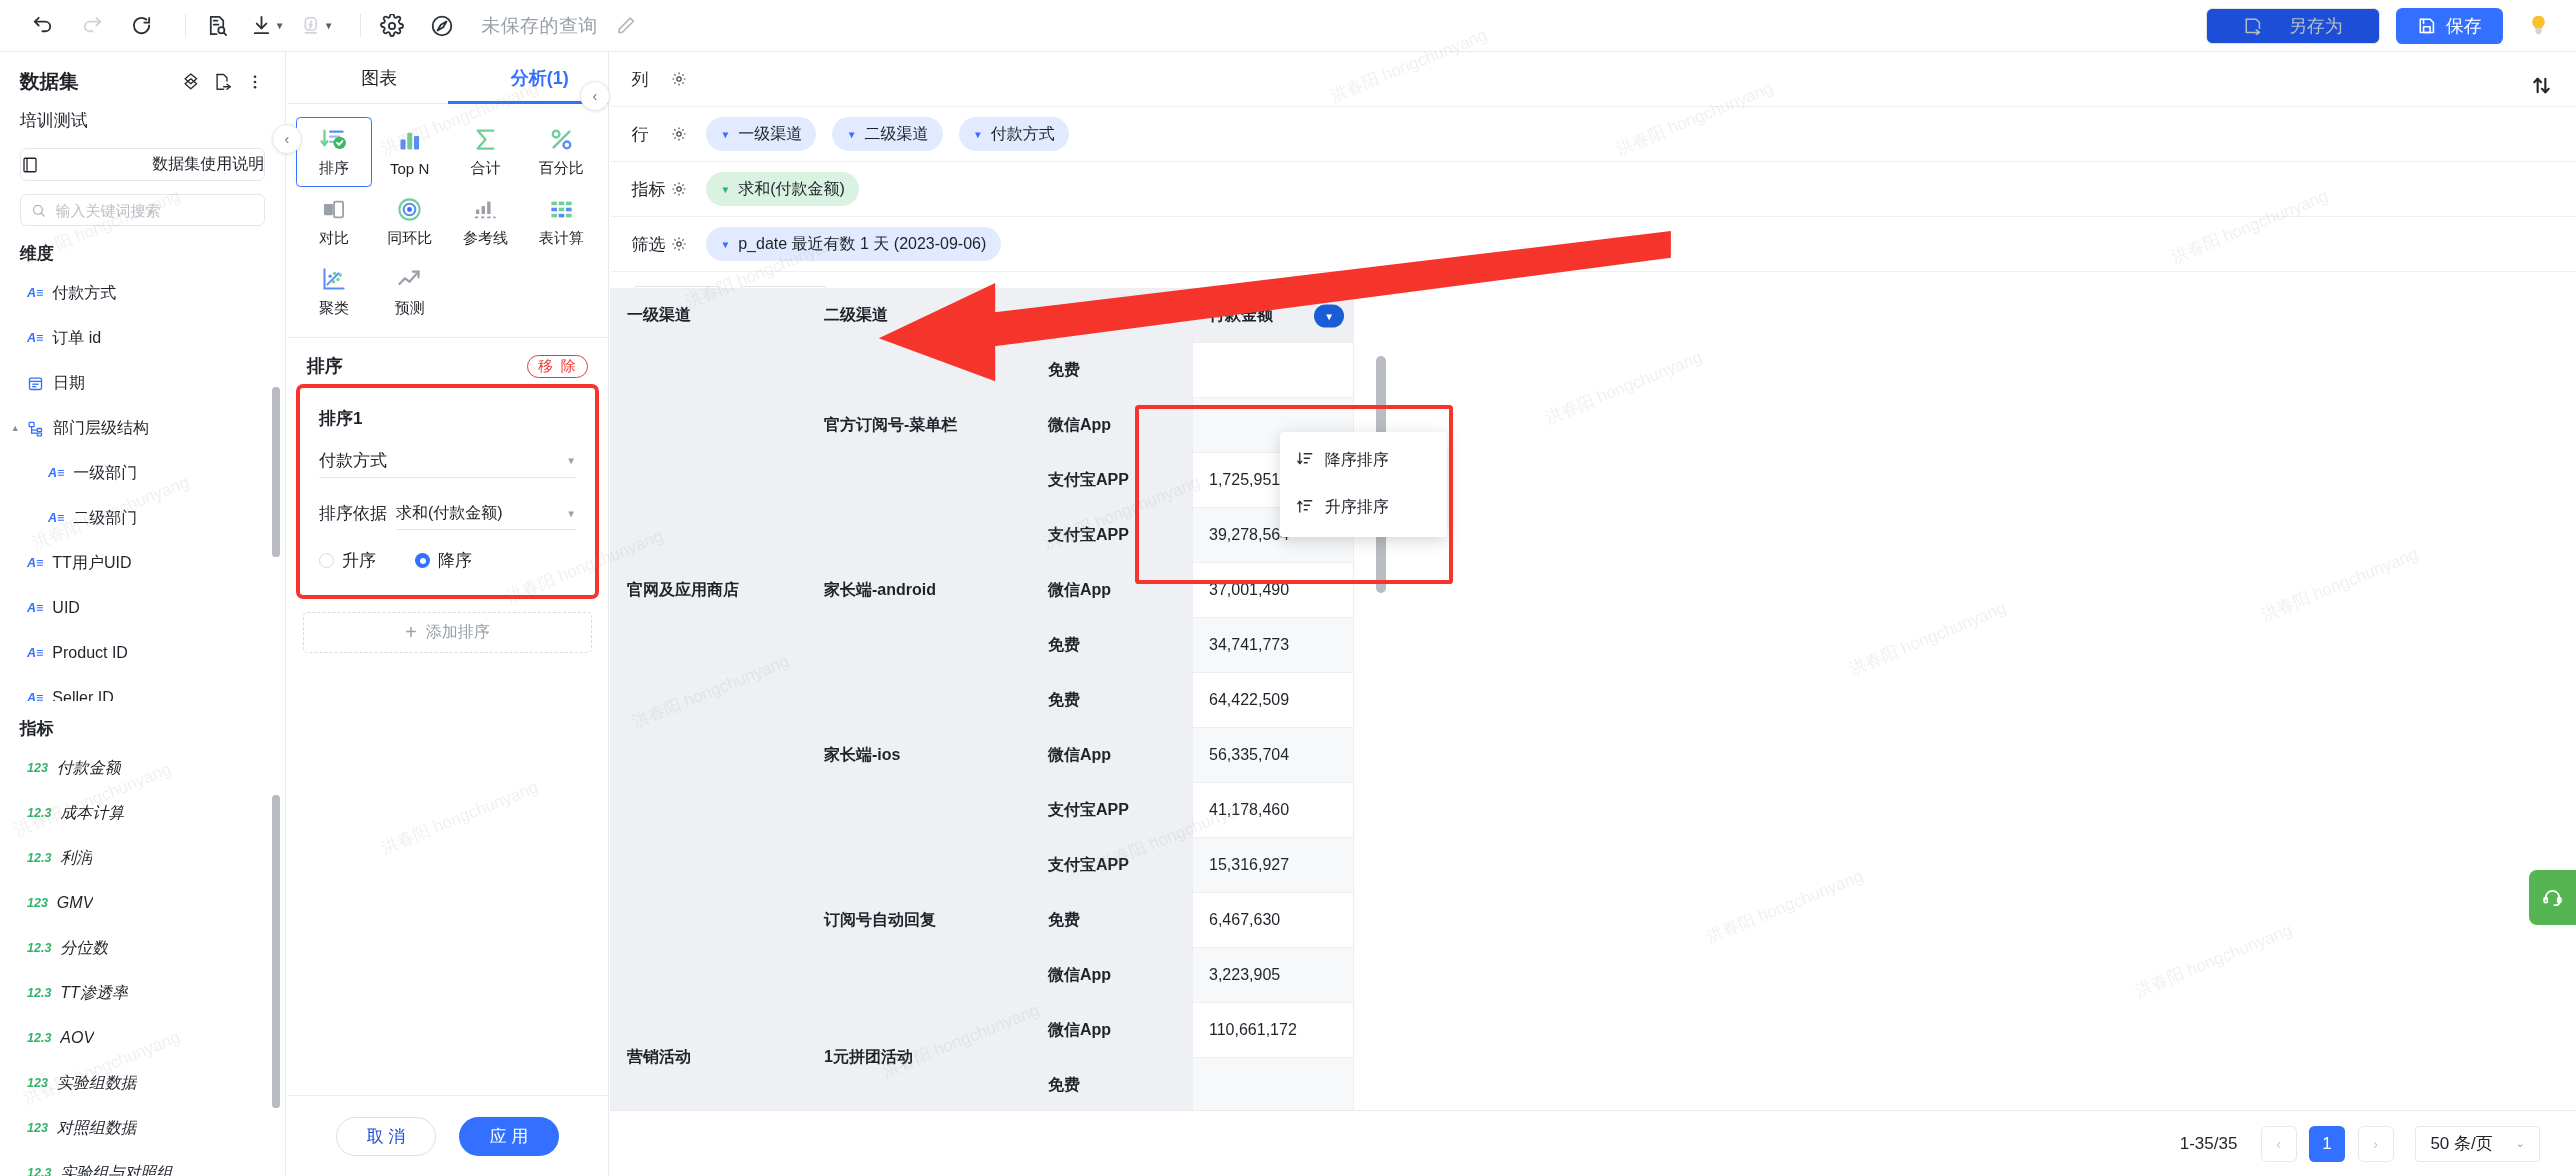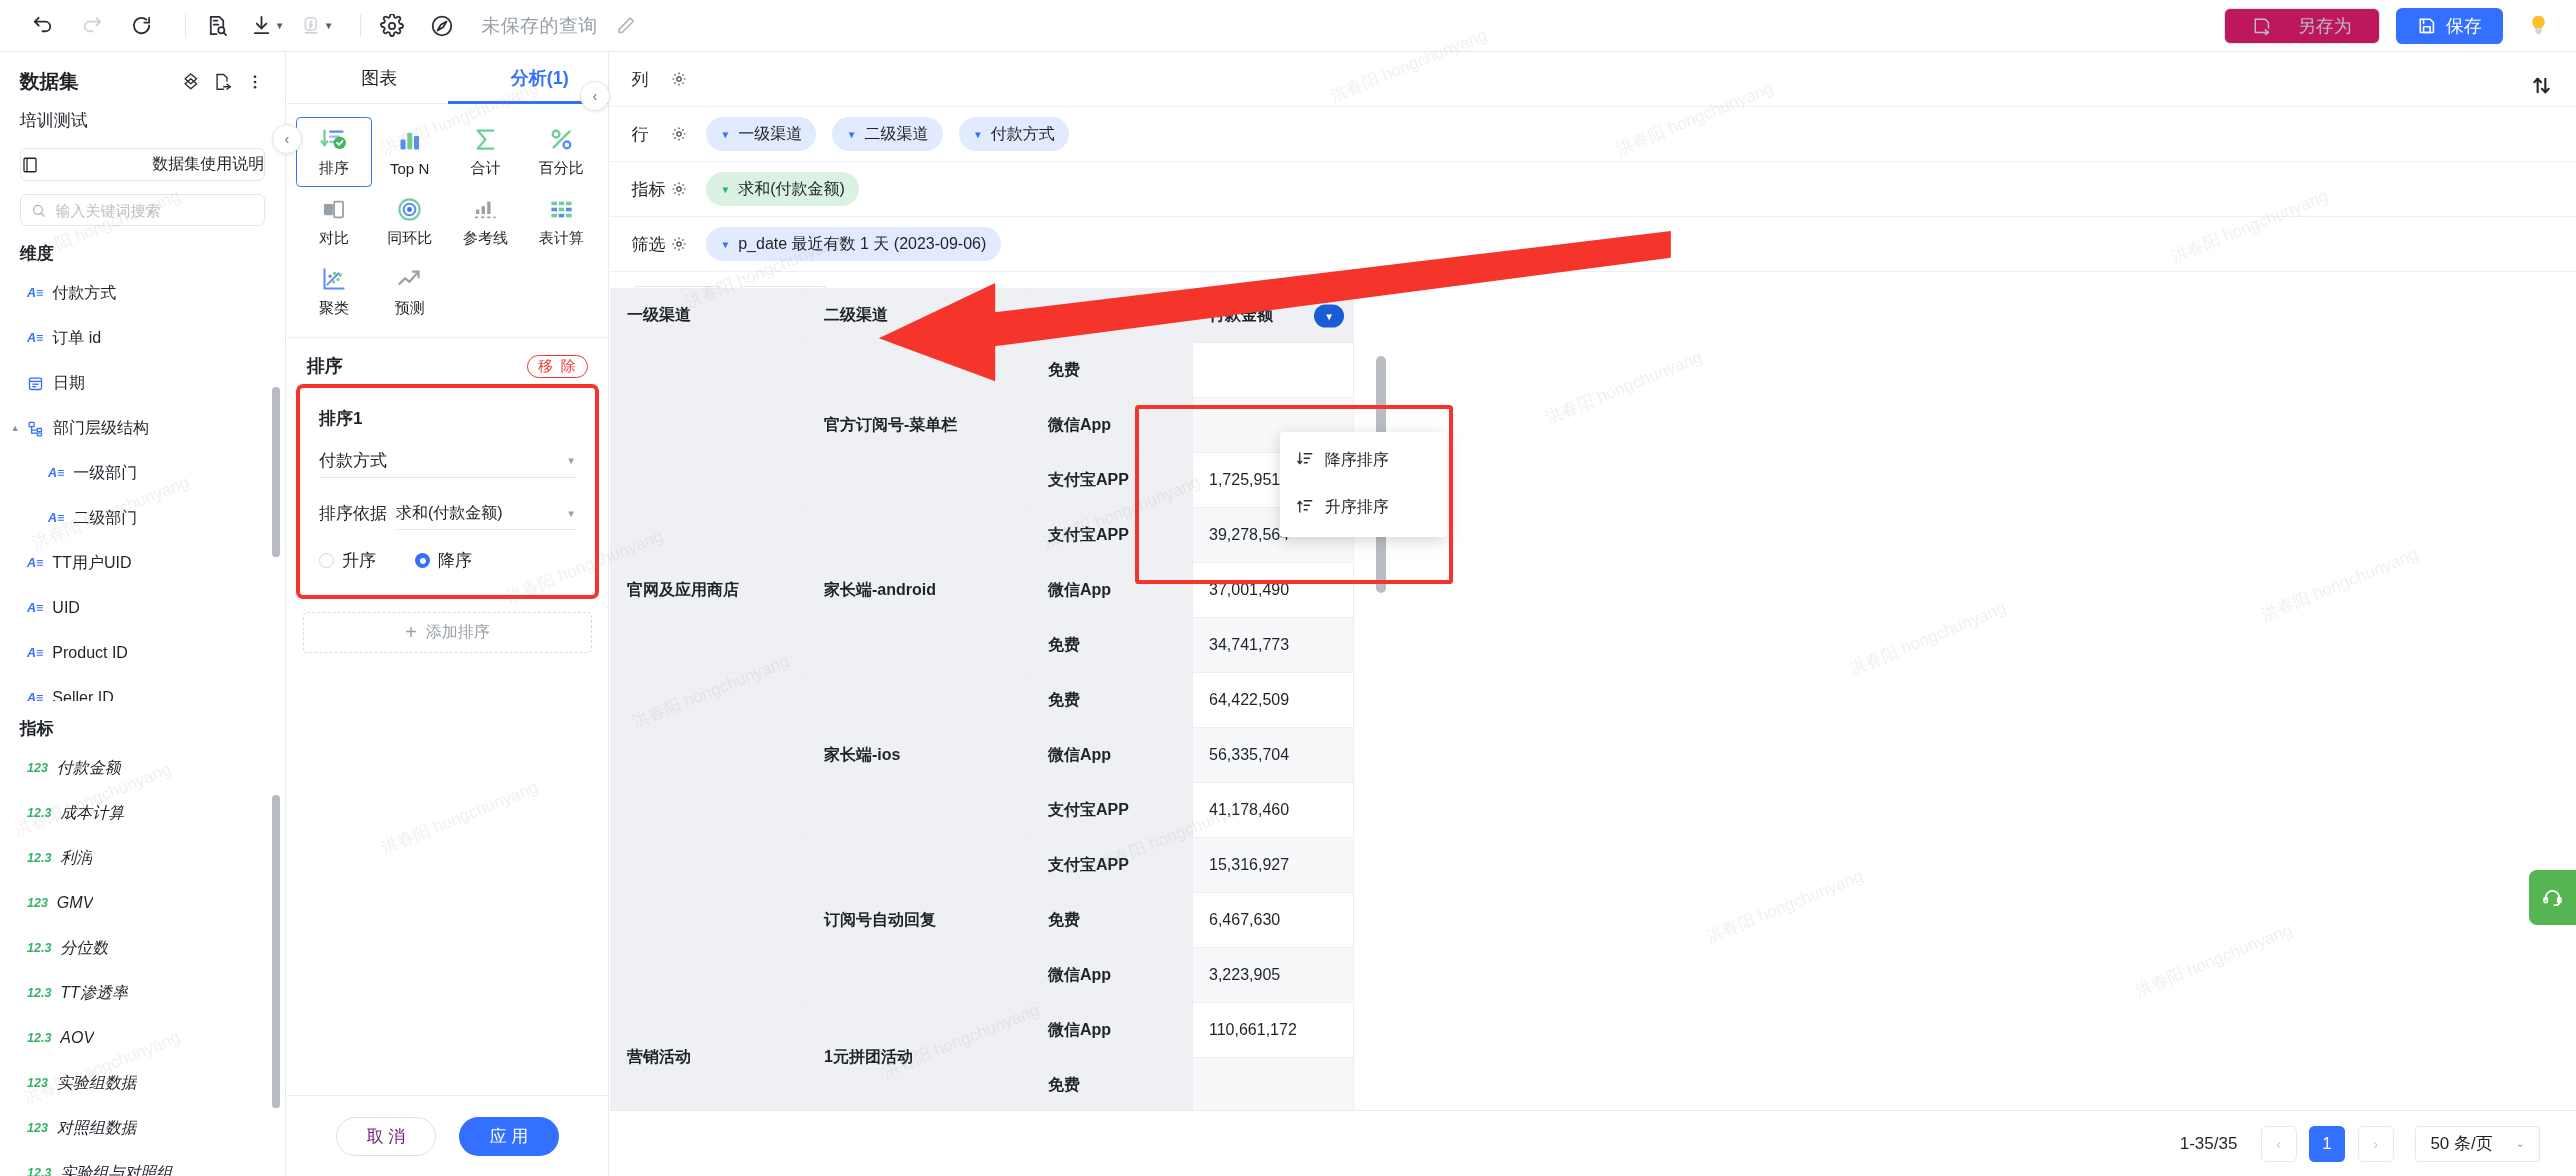--- a/index.html
+++ b/index.html
@@ -21,22 +21,22 @@
     width: 39px; height: 39px; display: flex; align-items: center; justify-content: center;
     color: #2b2f36; margin-right: 10.7px; border-radius: 5.4px; cursor: pointer;
   }
   .tb-icon.disabled { color: #cfd3d9; }
   .tb-sep { width: 0.9px; height: 23px; background: #e3e6ea; margin: 0 12.5px; }
   .tb-caret { font-size: 9.8px; color: #5a5f66; margin-left: 1.8px; }
   .tb-title { font-size: 19px; color: #9aa0a8; margin-left: 9px; letter-spacing: 0.4px; }
   .tb-spacer { flex: 1; }
   .btn-saveas {
     display: flex; align-items: center; gap: 26px;
-    height: 36px; padding: 0 27px; border: 0.9px solid #e1e4e8; border-radius: 6.3px;
-    color: #b9bec5; font-size: 18px; background: #be185d; cursor: pointer;
+    height: 36px; padding: 0 36px; border: 0.9px solid #e1e4e8; border-radius: 6.3px;
+    color: #b9bec5; font-size: 18px; background: #1d4ed8; cursor: pointer;
   }
   .btn-save {
     display: flex; align-items: center; gap: 9px;
     height: 36px; padding: 0 21.5px; border-radius: 6.3px; margin-left: 16px;
     background: #3370ff; color: #fff; font-size: 18px; cursor: pointer; border: none;
   }
   .bulb { margin-left: 19.7px; width: 30px; height: 30px; display:flex; align-items:center; justify-content:center; cursor:pointer;}
 
   
   .dataset-panel {
@@ -137,21 +137,21 @@
     margin: 19.7px 16px 0; height: 41px; border: 0.9px dashed #d8dbe0; border-radius: 4.5px;
     display: flex; align-items: center; justify-content: center; gap: 9px;
     font-size: 16px; color: #9aa0a8; cursor: pointer;
   }
   .ap-footer {
     margin-top: auto; height: 81px; border-top: 0.9px solid #ebedf0;
     display: flex; align-items: center; justify-content: center; gap: 23px;
   }
   .btn-cancel {
     width: 100px; height: 39px; border: 0.9px solid #dcdfe4; border-radius: 19.7px; background: #fff;
-    font-size: 17px; color: #701a75; cursor: pointer; font-family: inherit;
+    font-size: 17px; color: #1d4ed8; cursor: pointer; font-family: inherit;
   }
   .btn-apply {
     width: 100px; height: 39px; border: none; border-radius: 19.7px; background: #3370ff;
     font-size: 17px; color: #fff; cursor: pointer; font-family: inherit;
   }
 
   
   .collapse-handle {
     position: absolute; width: 30px; height: 30px; border-radius: 50%;
     background: #fff; border: 0.9px solid #e6e8eb; box-shadow: 0 0.9px 3.6px rgba(0,0,0,.10);

